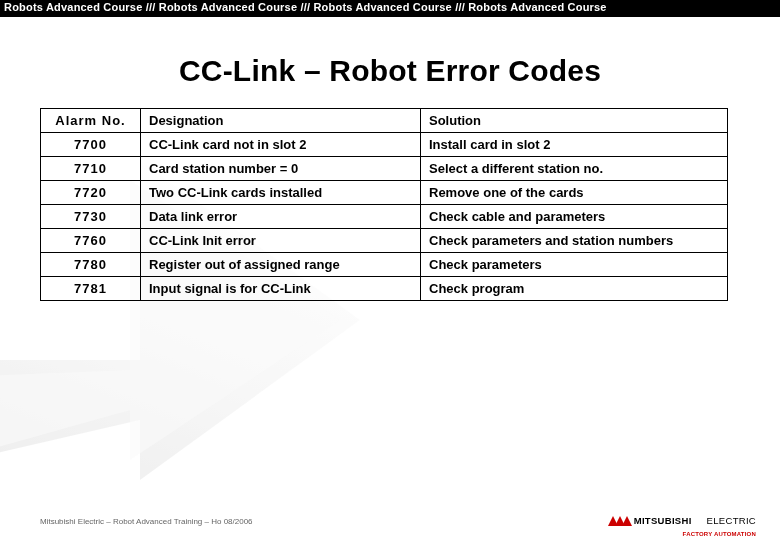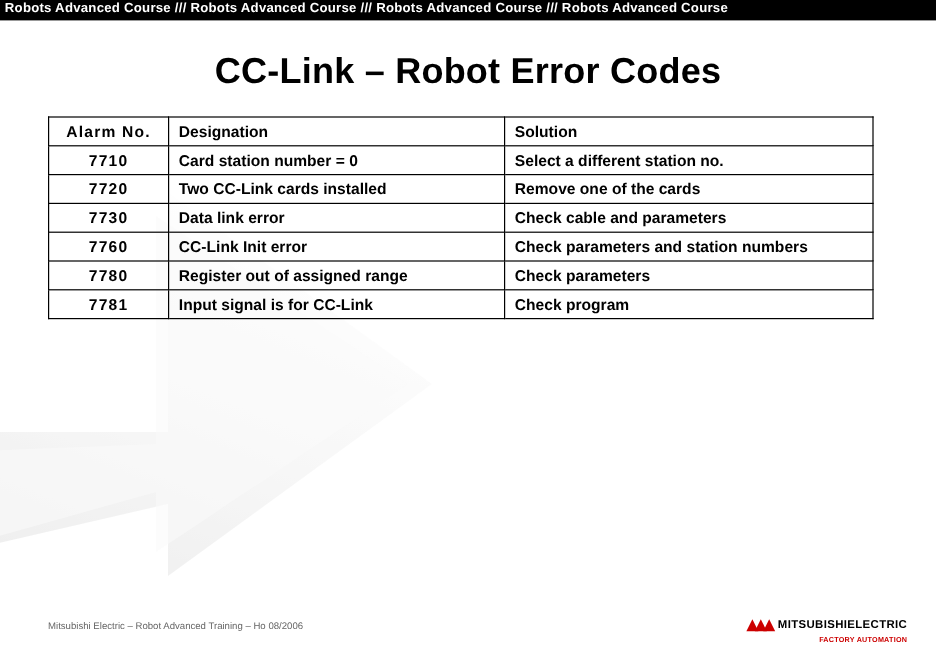--- a/index.html
+++ b/index.html
@@ -30,21 +30,21 @@
     padding: 1px 4px 4px 4px;
     letter-spacing: 0.2px;
     white-space: nowrap;
   }
   .title {
     position: relative;
     z-index: 2;
     text-align: center;
     font-weight: 900;
     font-size: 30px;
-    margin-top: 26px;
+    margin-top: 37px;
     color: #000;
     letter-spacing: 0.2px;
   }
   .tbl-wrap {
     position: relative;
     z-index: 2;
     margin: 20px 52px 0 40px;
   }
   table {
     width: 100%;
@@ -87,21 +87,21 @@
   .logo .tri {
     width: 0; height: 0;
     border-left: 5.5px solid transparent;
     border-right: 5.5px solid transparent;
     border-bottom: 10px solid #c00;
     display: inline-block;
     margin-right: -3px;
   }
   .logo-text { display: flex; flex-direction: row; line-height: 1; }
   .logo-text .top { font-weight: bold; font-size: 9.5px; letter-spacing: 0.3px; }
-  .logo-text .bot { font-weight: bold; font-size: 9.5px; letter-spacing: 0.3px; }
+  .logo-text .bot { font-weight: normal; font-size: 9.5px; letter-spacing: 0.3px; padding-left: 15px; }
   .logo-sub {
     position: absolute;
     right: 24px;
     bottom: 3px;
     font-size: 6px;
     font-weight: bold;
     color: #c00;
     letter-spacing: 0.2px;
     z-index: 2;
   }
@@ -133,20 +133,25 @@
         <col>
       </colgroup>
     <thead>
       <tr>
         <th class="alarm">Alarm No.</th>
         <th>Designation</th>
         <th>Solution</th>
       </tr>
     </thead>
     <tbody>
+      <tr>
+        <td class="alarm">7700</td>
+        <td>CC-Link card not in slot 2</td>
+        <td>Install card in slot 2</td>
+      </tr>
       <tr>
         <td class="alarm">7710</td>
         <td>Card station number = 0</td>
         <td>Select a different station no.</td>
       </tr>
       <tr>
         <td class="alarm">7720</td>
         <td>Two CC-Link cards installed</td>
         <td>Remove one of the cards</td>
       </tr>

